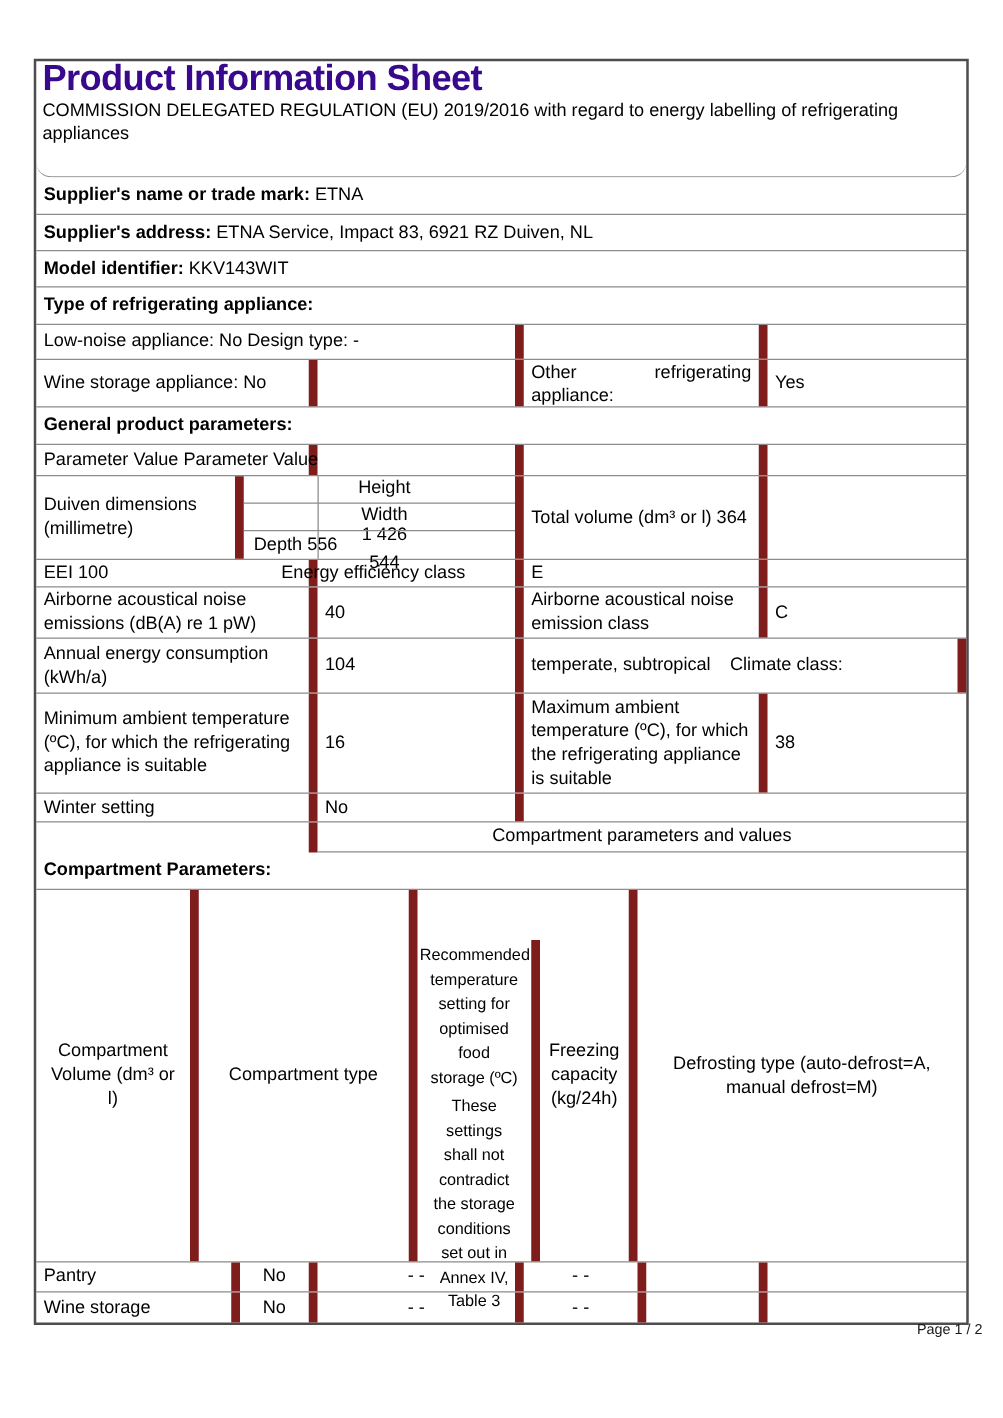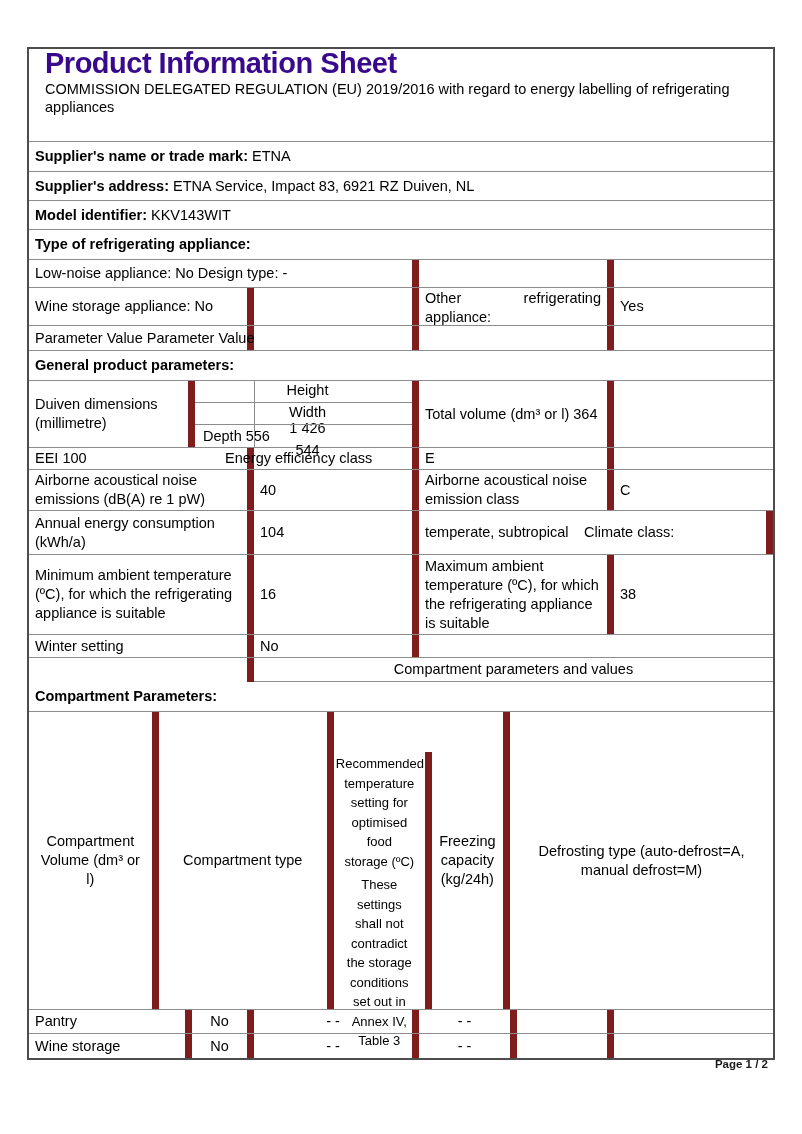--- a/index.html
+++ b/index.html
@@ -16,42 +16,42 @@
   .cell{box-sizing:border-box;padding:2px 6px;display:flex;align-items:center;overflow:visible;}
   .br{border-right:7px solid #7f1d1d;}
   .c62{width:62px}.c97{width:97px}.c98{width:98px}.c163{width:163px}.c165{width:165px}
   .c166{width:166px}.c195{width:195px}.c224{width:224px}.c225{width:225px}.c390{width:390px}
   .cfx{flex:1 1 auto}
   .bold{font-weight:bold;}
   .lbl{font-weight:bold;margin-right:4px;white-space:nowrap;}
   .ctr{justify-content:center;text-align:center;}
   .nowrap{white-space:nowrap;}
   
-  .title-block{display:block;height:93px;padding:2px 10px 0 16px;}
+  .title-block{display:block;height:93px;padding:2px 10px 0 5px;border-radius:12px;}
   .title-block h1{margin:3px 0 8px 0;font-size:29px;letter-spacing:-0.5px;color:#38098C;font-weight:bold;}
   .title-block .subtitle{margin:0;font-size:14.5px;line-height:17.5px;color:#000;}
   
   .h30{height:30px}.h29{height:29px}.h28{height:28px}.h38{height:38px}.h25{height:25px}
   .h67{height:67px}.h22{height:22px}.h41{height:41px}.h44{height:44px}.h80{height:80px}
   .h23{height:23px}.h24{height:24px}.h298{height:298px}
   
   .dimcol{flex-direction:column;padding:0;align-items:stretch;}
   .subrow{height:22px;display:flex;align-items:center;padding-left:8px;box-sizing:border-box;}
   .subrow.sb{border-bottom:1px solid #8c8c8c;flex-direction:column;}
   .vline{position:absolute;top:0;bottom:0;width:1px;background:#8c8c8c;}
   
   .pad0{padding:0;}
   .shiftleft{margin-left:-29px;white-space:nowrap;position:relative;}
   
   .just{display:block;text-align:justify;padding-top:1px;}
   
   .tempcol{display:block;text-align:center;padding:2px 2px;font-size:13px;line-height:19.5px;margin-top:40px;}
   .pre{white-space:pre-line;margin:0;}
   .pre.gap{margin-bottom:4px;}
-  .page-footer{position:absolute;top:1058px;right:34px;font-size:11.5px;color:#1a1a1a;font-weight:bold;}
+  .page-footer{position:absolute;top:1058px;right:16px;font-size:11.5px;color:#1a1a1a;}
 </style>
 </head>
 <body>
 
 <div class="sheet">
   <div class="box">
 
     <div class="row title-block nb" style="border-bottom:1px solid #8c8c8c;">
       <h1>Product Information Sheet</h1>
       <p class="subtitle">COMMISSION DELEGATED REGULATION (EU) 2019/2016 with regard to energy labelling of refrigerating appliances</p>
@@ -88,29 +88,29 @@
       <div class="cell cfx"></div>
     </div>
 
     <div class="row h38">
       <div class="cell c225 br">Wine storage appliance: No</div>
       <div class="cell c165 br"></div>
       <div class="cell c195 br just">Other refrigerating appliance:</div>
       <div class="cell cfx">Yes</div>
     </div>
 
+    <div class="row h30">
+      <div class="cell cfx bold">General product parameters:</div>
+    </div>
+
     <div class="row h25">
       <div class="cell c225 br nowrap">Parameter Value Parameter Value</div>
       <div class="cell c165 br"></div>
       <div class="cell c195 br"></div>
       <div class="cell cfx"></div>
-    </div>
-
-    <div class="row h30">
-      <div class="cell cfx bold">General product parameters:</div>
     </div>
 
     <div class="row h67">
       <div class="cell c166 br">Duiven dimensions (millimetre)</div>
       <div class="cell c224 br dimcol">
         <div class="subrow sb">
           <span>Height</span>&nbsp;<span>1 426</span>
         </div>
         <div class="subrow sb">
           <span>Width</span>&nbsp;<span>544</span>

